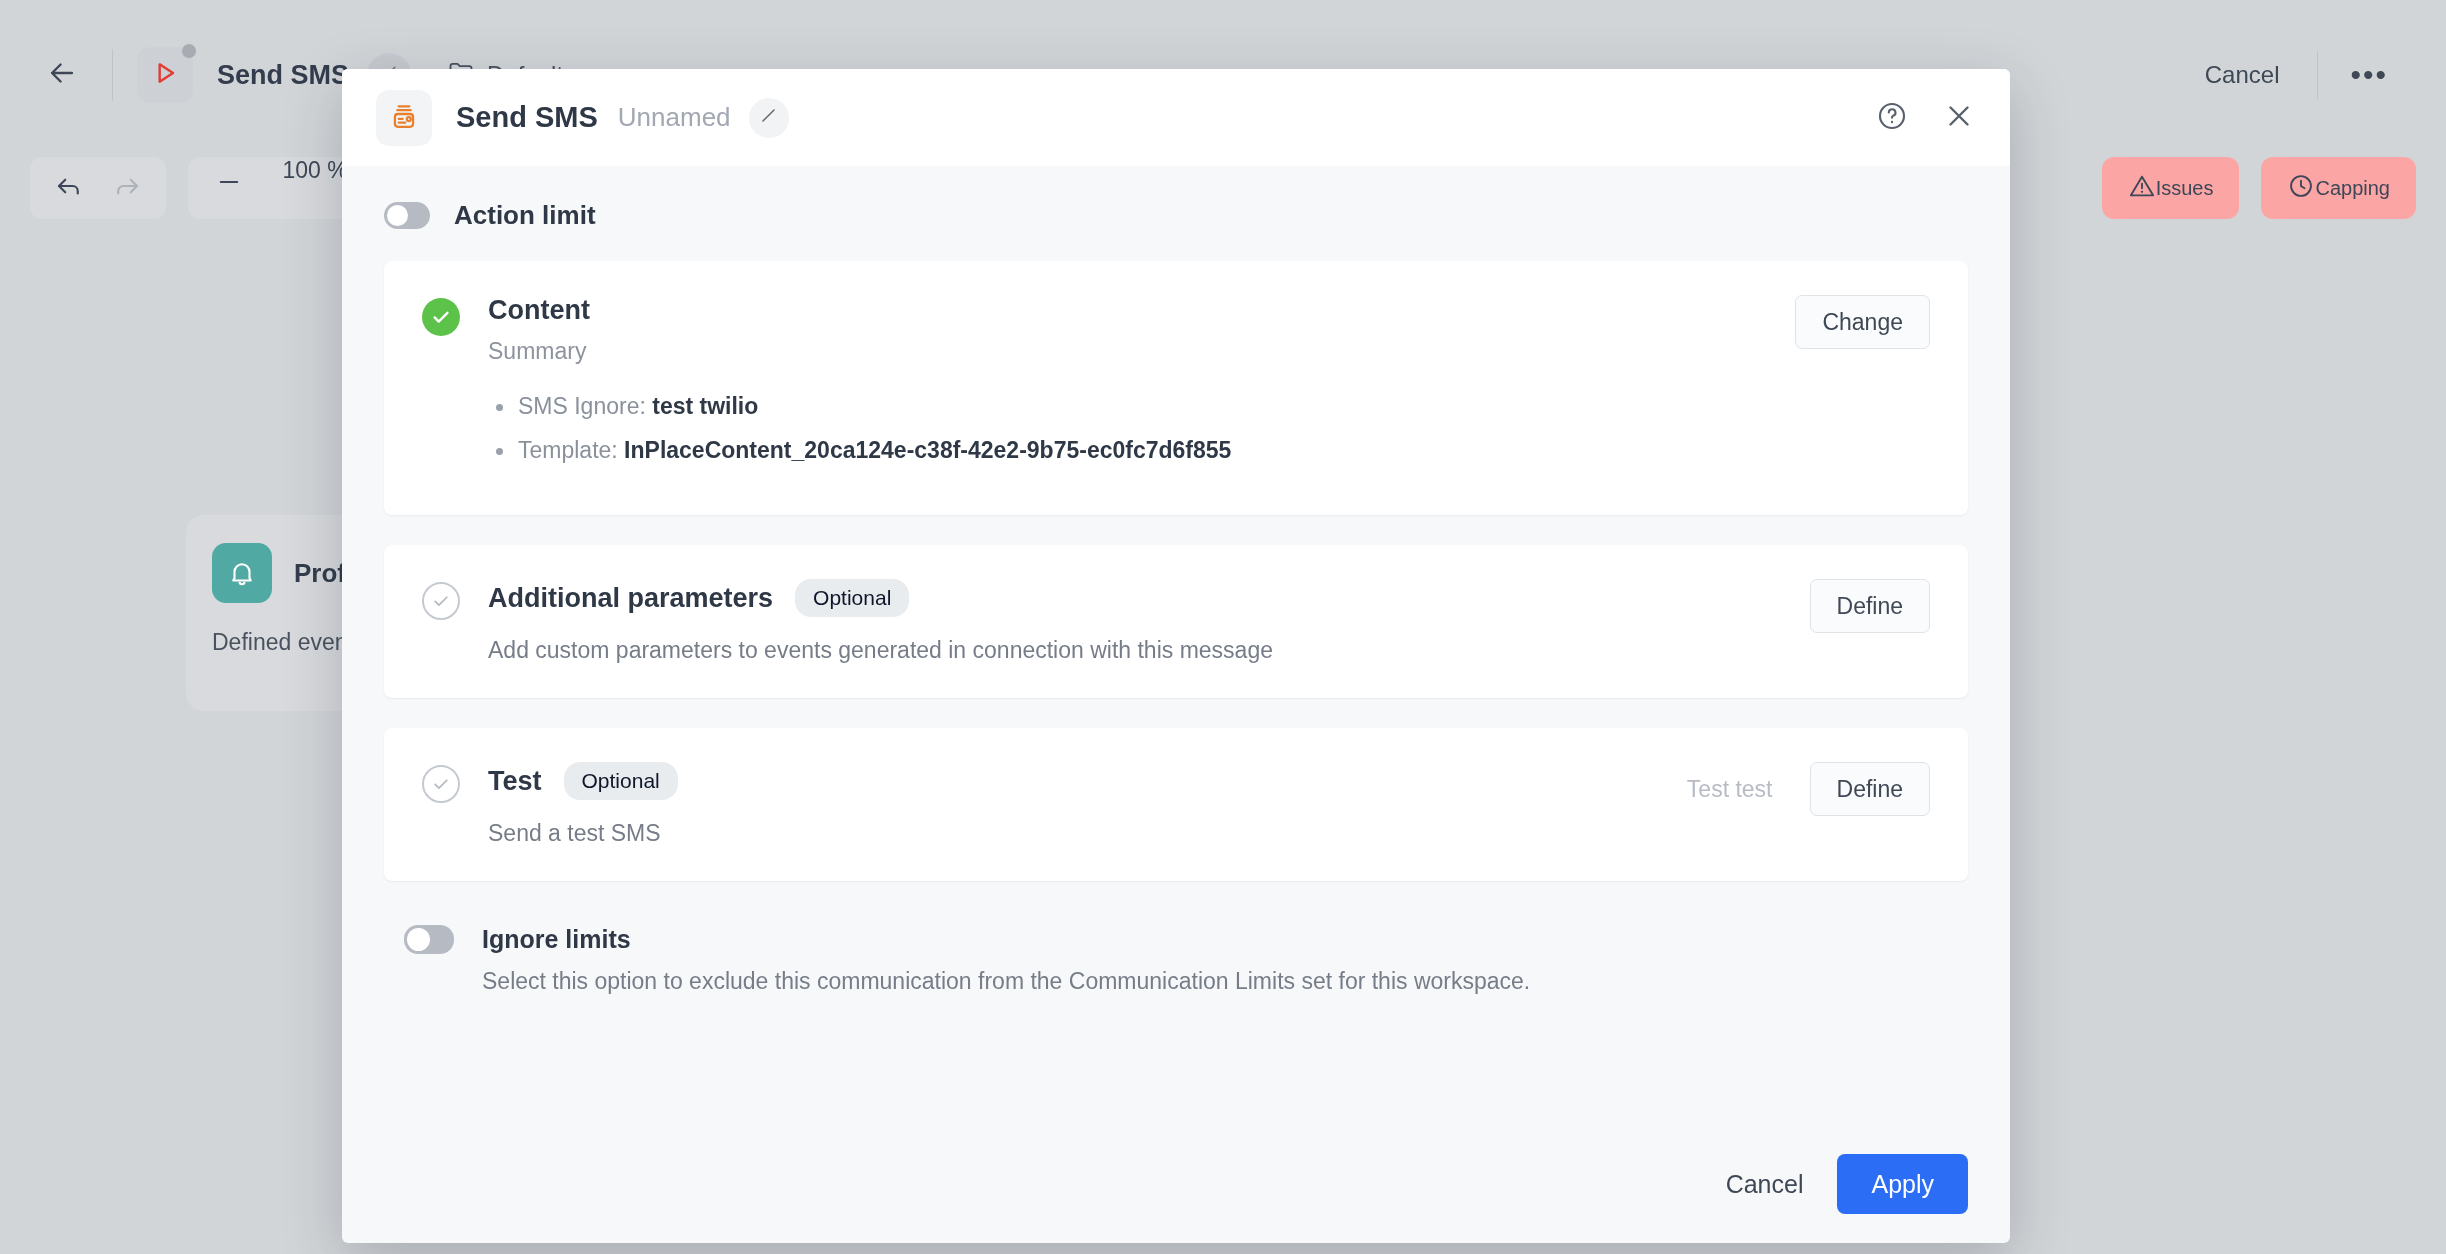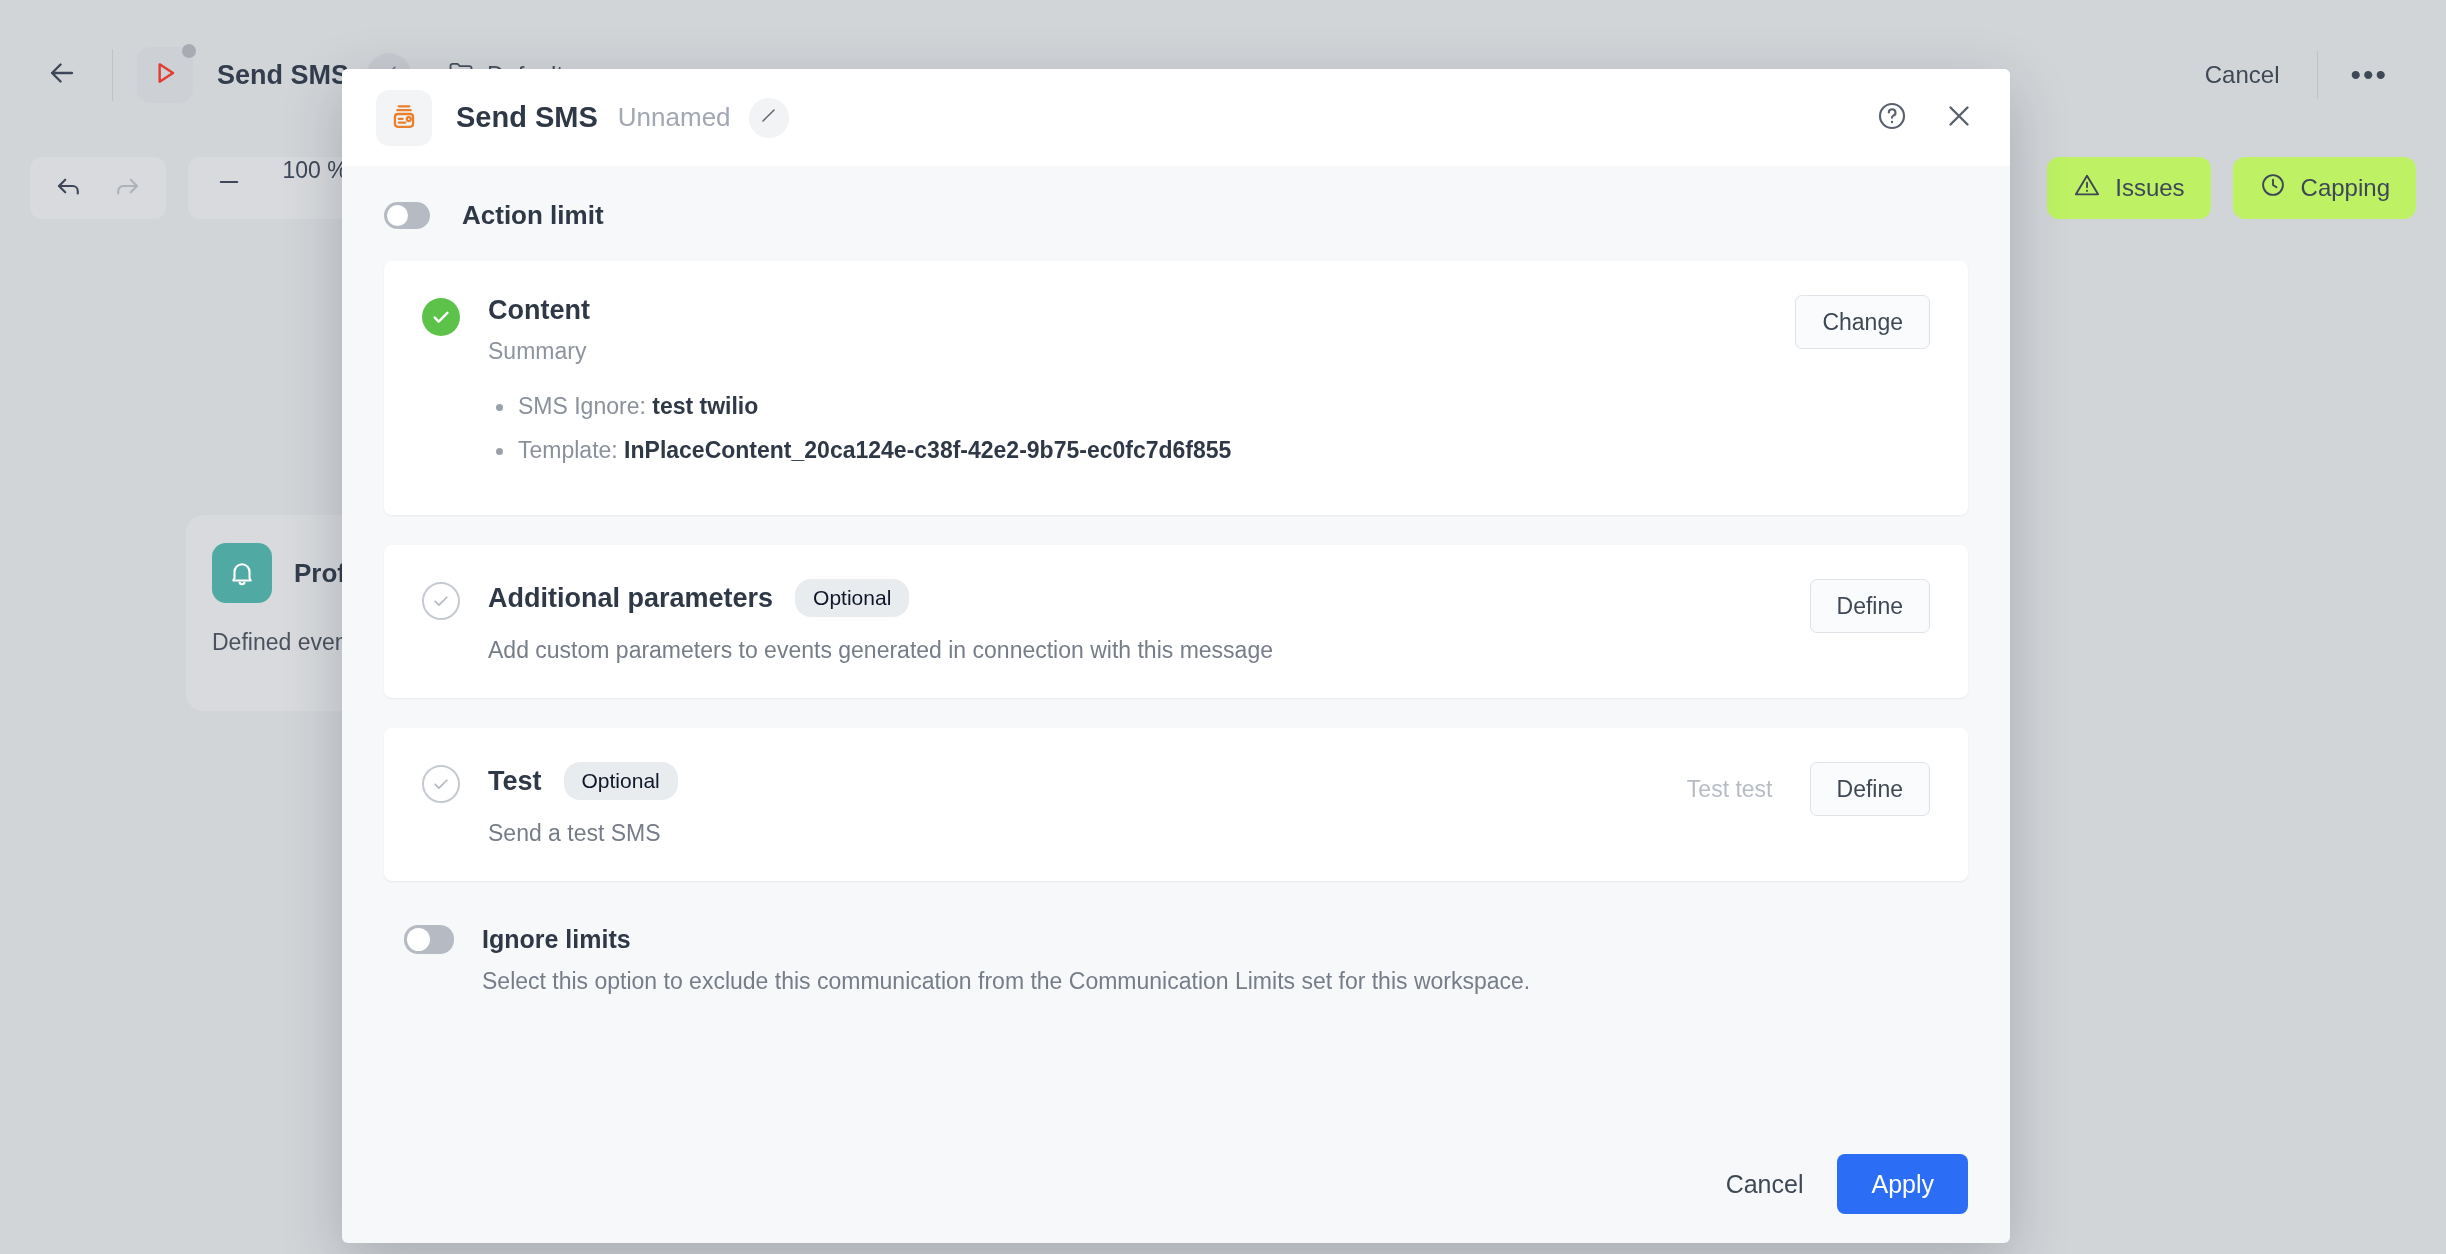--- a/index.html
+++ b/index.html
@@ -59,22 +59,22 @@
     background: #d8dadd; border-radius: 12px; height: 62px;
     display: flex; align-items: center; padding: 0 14px; gap: 8px;
   }
   .tool-btn { width: 50px; height: 50px; display: flex; align-items: center; justify-content: center; color: #3d4757; }
   .tool-btn.dim { color: #aeb3ba; }
   .zoomgrp { margin-left: 22px; background: #d8dadd; border-radius: 12px; height: 62px;
              display: flex; align-items: flex-start; padding: 0 16px; gap: 18px; }
   .zoom-val { font-size: 23px; color: #3d4757; min-width: 86px; text-align: center; }
   .toolrow-right { margin-left: auto; display: flex; gap: 22px; }
   .chip-btn {
-    background: #bef264; border-radius: 12px; height: 62px; display: flex; align-items: center;
-    gap: 14px; padding: 0 26px; font-size: 24px; color: #3d4757; white-space: nowrap;
+    background: #fca5a5; border-radius: 12px; height: 62px; display: flex; align-items: center;
+    padding: 0 26px; font-size: 20px; color: #3d4757; white-space: nowrap;
   }
 
   .node-card {
     position: absolute; left: 186px; top: 498px; width: 300px; height: 196px;
     background: #d8dadd; border-radius: 18px; padding: 28px 26px;
   }
   .node-ico {
     width: 60px; height: 60px; border-radius: 14px; background: #50a9a3;
     display: flex; align-items: center; justify-content: center;
   }
@@ -100,21 +100,21 @@
   .m-title { font-size: 29px; font-weight: 700; color: #2f3846; margin-left: 24px; }
   .m-sub { font-size: 26px; color: #a2a8b2; margin-left: 20px; }
   .m-pencil {
     width: 40px; height: 40px; border-radius: 50%; background: #f1f3f5;
     display: flex; align-items: center; justify-content: center; margin-left: 18px;
   }
   .m-head-right { margin-left: auto; display: flex; align-items: center; gap: 34px; color: #59616d; }
 
   .modal-body { flex: 1 1 auto; padding: 34px 42px 0 42px; overflow: hidden; }
 
-  .toggle-row { display: flex; align-items: center; gap: 32px; }
+  .toggle-row { display: flex; align-items: center; gap: 24px; }
   .switch {
     width: 46px; height: 27px; border-radius: 14px; background: #b6bbc3; position: relative; flex: none;
   }
   .switch .knob {
     position: absolute; top: 3px; left: 3px; width: 21px; height: 21px;
     border-radius: 50%; background: #fff;
   }
   .switch.lg { width: 50px; height: 29px; }
   .switch.lg .knob { width: 23px; height: 23px; }
   .toggle-label { font-size: 26px; font-weight: 700; color: #2f3846; }

